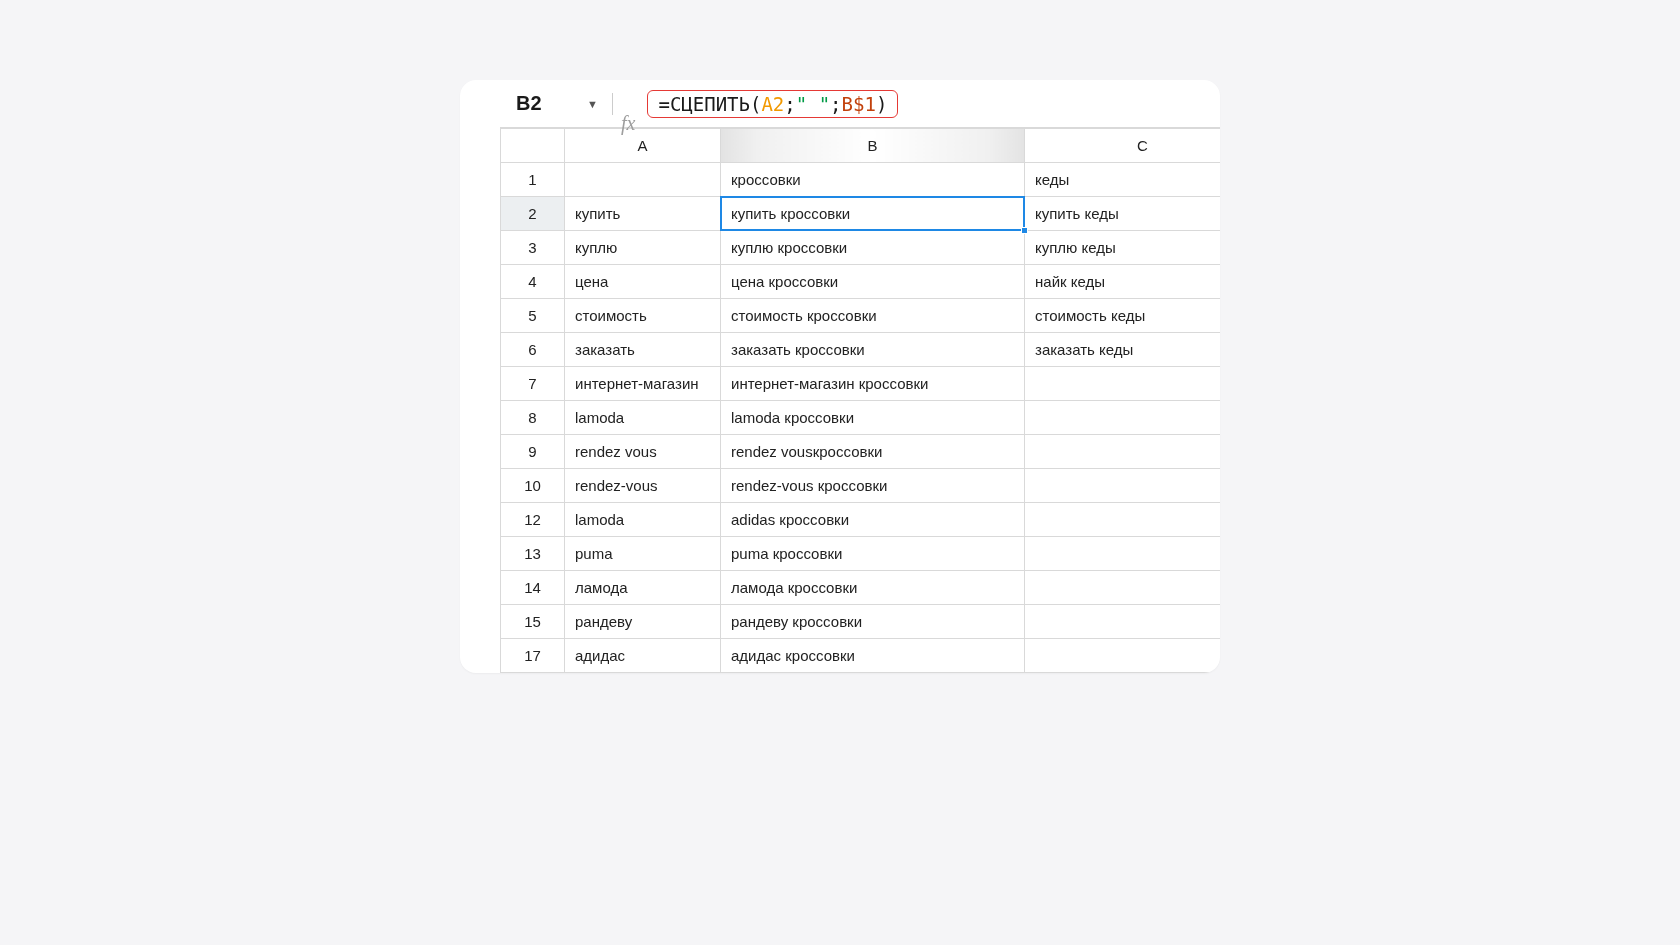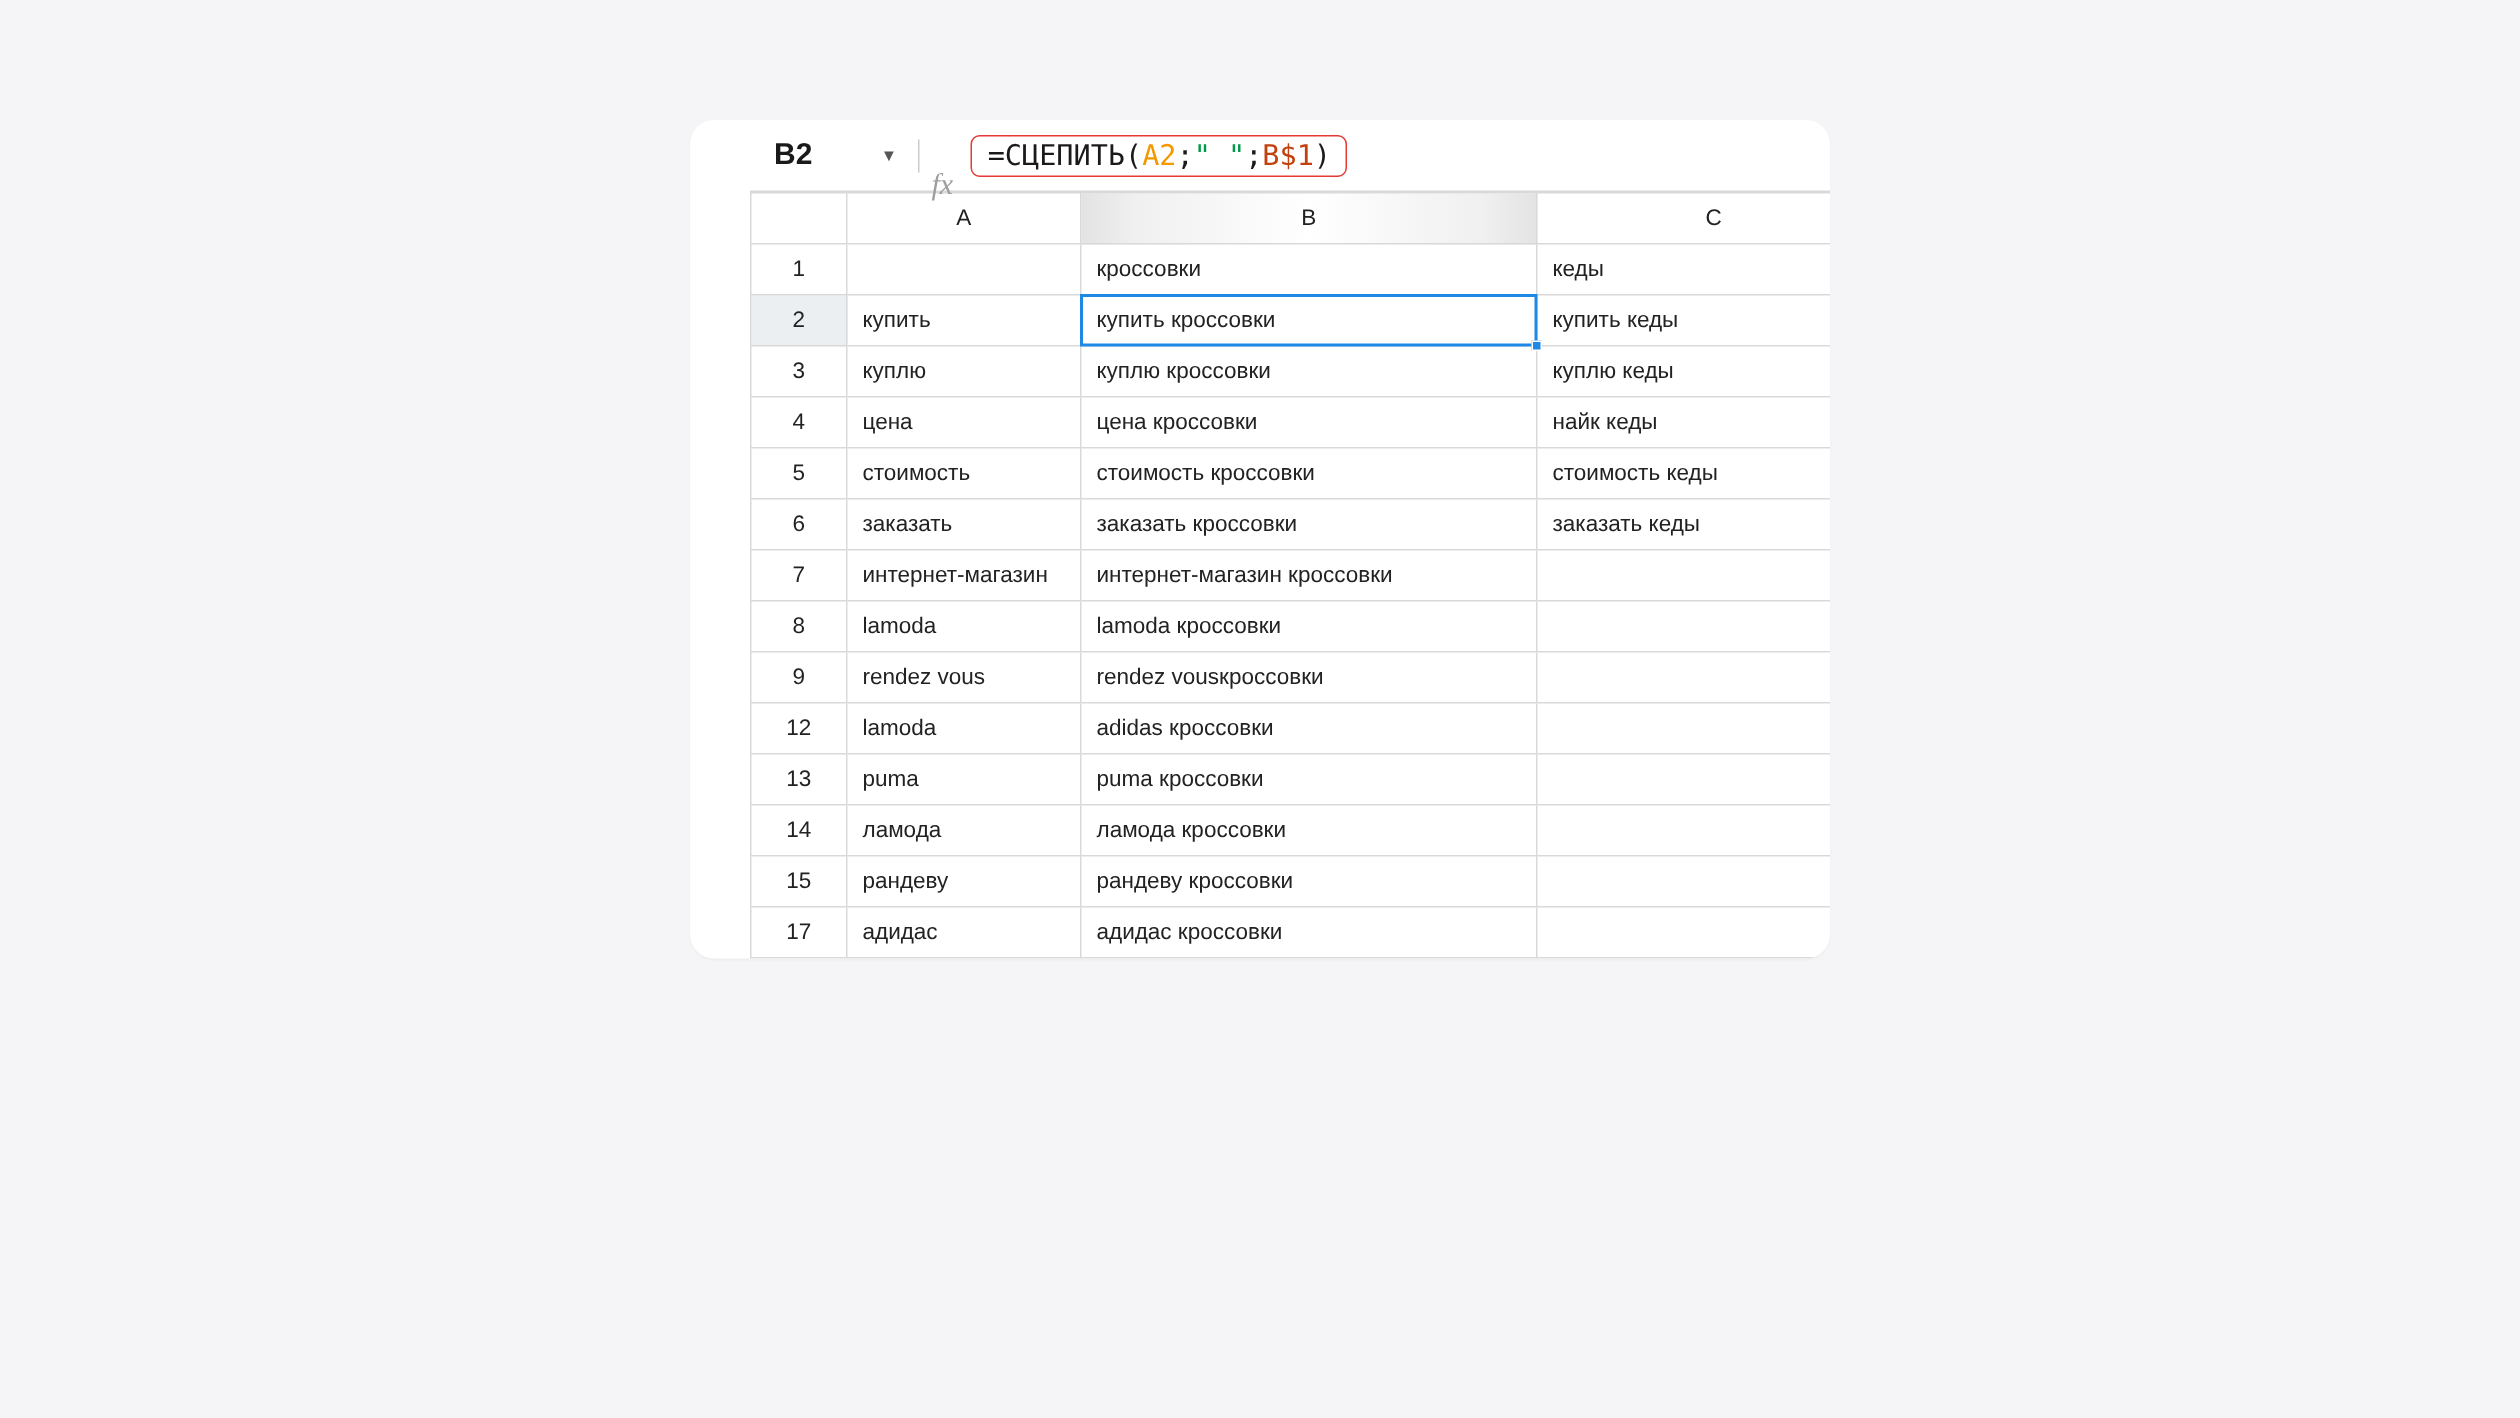--- a/index.html
+++ b/index.html
@@ -222,20 +222,26 @@
           <td>lamoda кроссовки</td>
           <td></td>
         </tr>
         <tr>
           <th class="rownum">9</th>
           <td>rendez vous</td>
           <td>rendez vousкроссовки</td>
           <td></td>
         </tr>
         <tr>
+          <th class="rownum">10</th>
+          <td>rendez-vous</td>
+          <td>rendez-vous кроссовки</td>
+          <td></td>
+        </tr>
+        <tr>
           <th class="rownum">12</th>
           <td>lamoda</td>
           <td>adidas кроссовки</td>
           <td></td>
         </tr>
         <tr>
           <th class="rownum">13</th>
           <td>puma</td>
           <td>puma кроссовки</td>
           <td></td>

